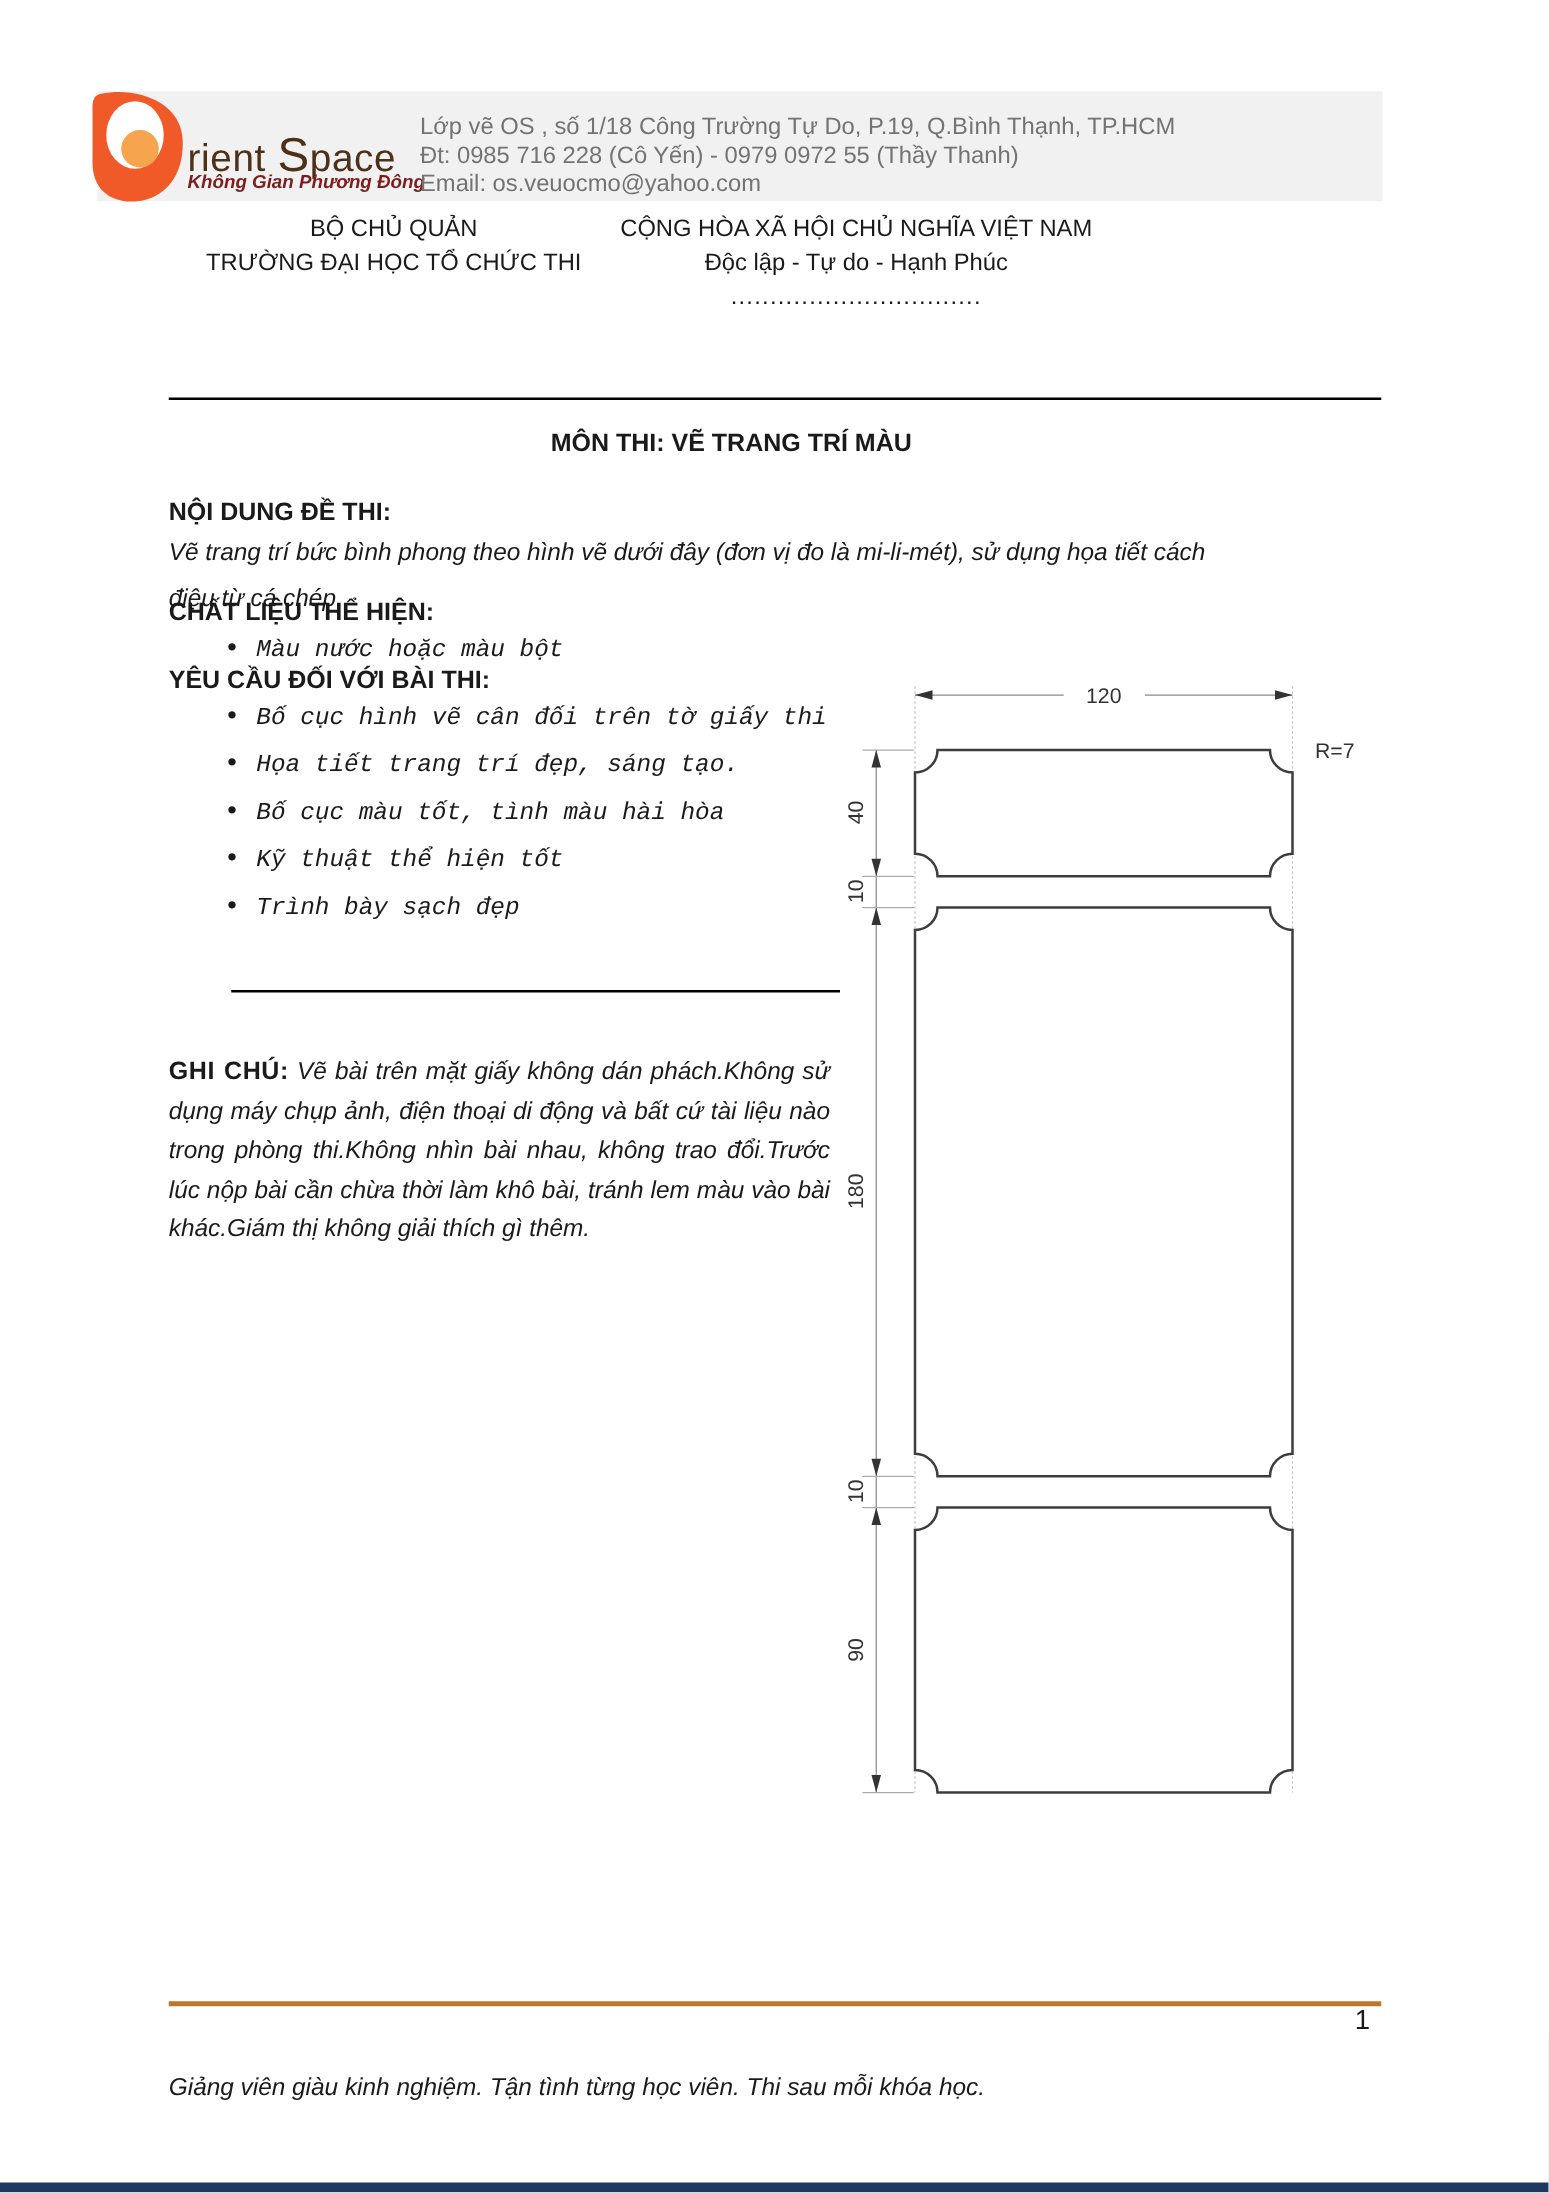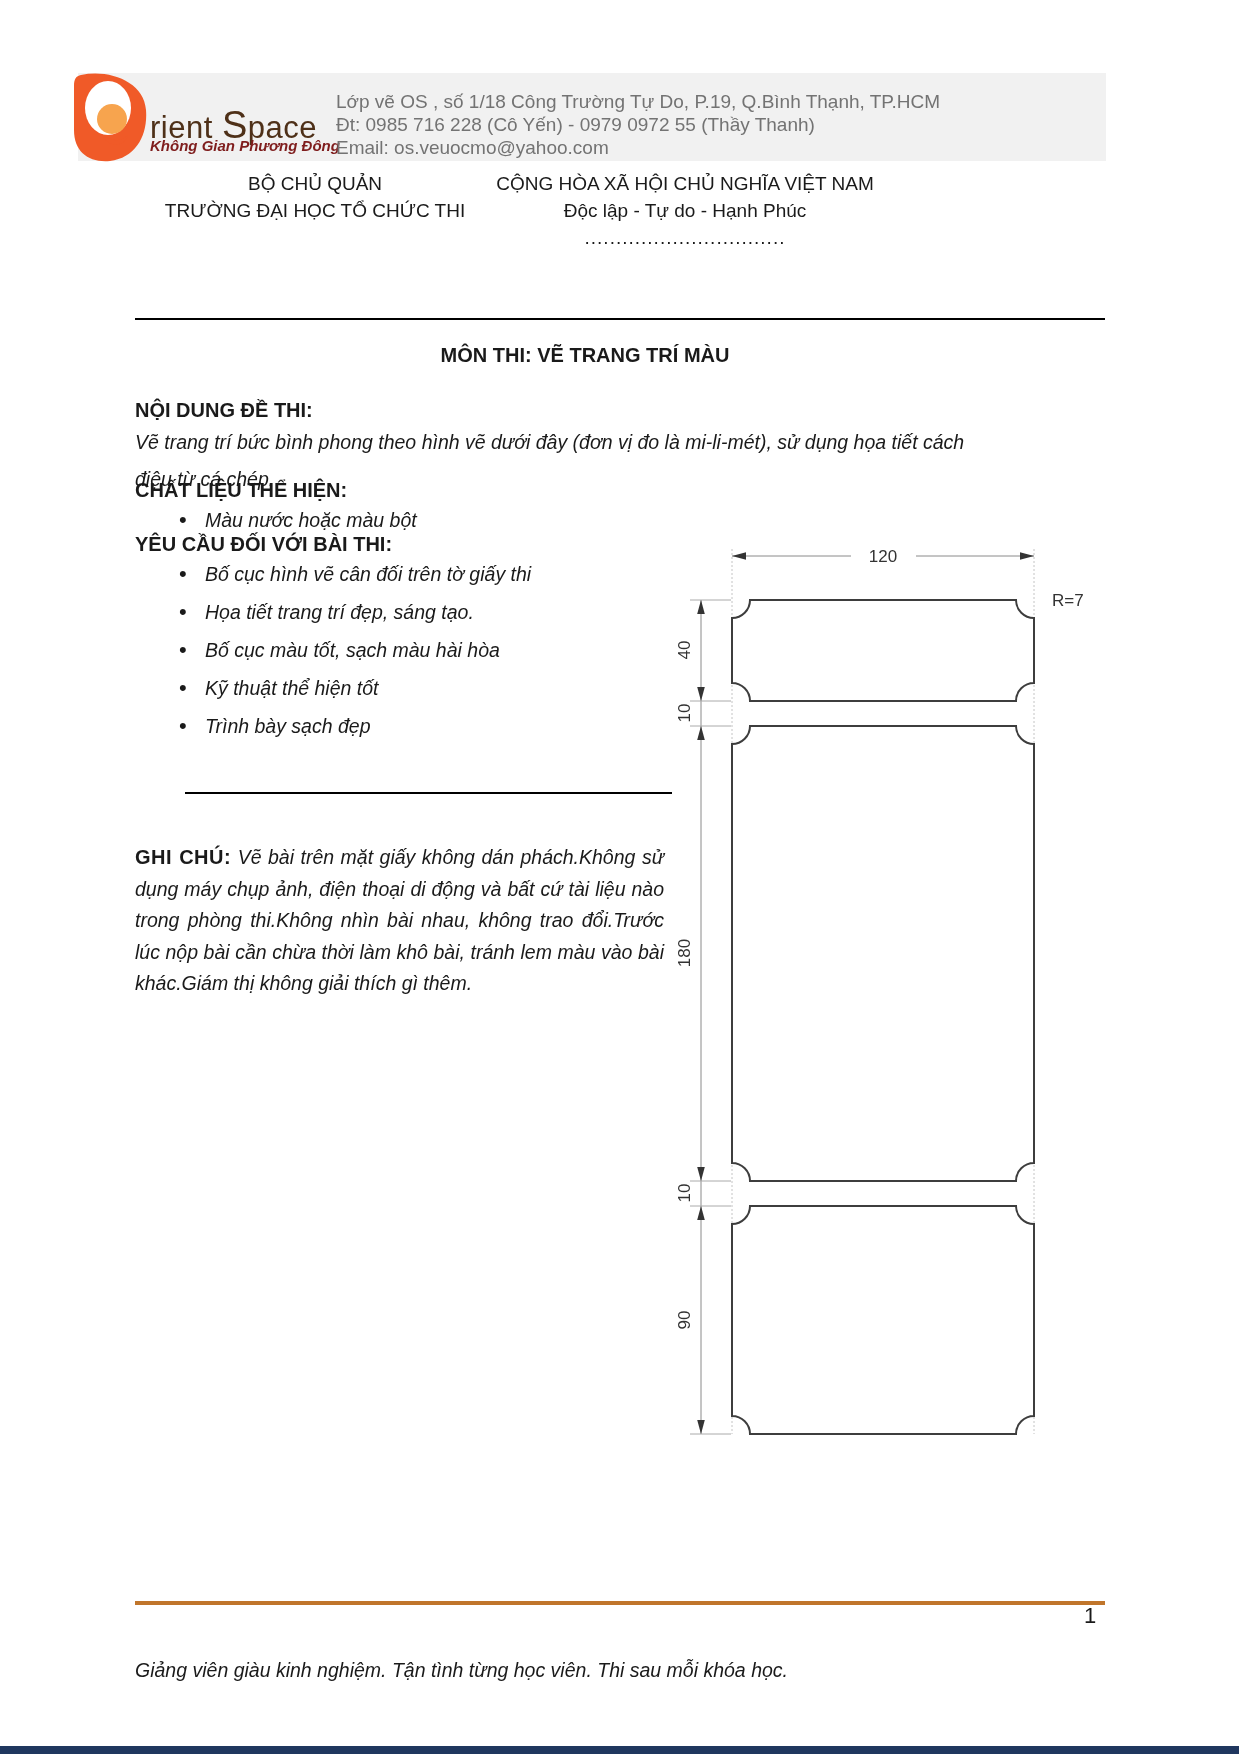--- a/index.html
+++ b/index.html
@@ -24,21 +24,21 @@
   .title-block{left:135px;top:252px;width:900px;text-align:center;font-size:21px;font-weight:bold;line-height:32px;}
   .rule{left:135px;top:318px;width:970px;height:2px;background:#000;}
   .subject{left:135px;top:344px;width:900px;text-align:center;font-size:20px;font-weight:bold;}
   .duration{left:135px;top:374px;width:900px;text-align:center;font-size:19.5px;}
 
   
   .h-bold{font-size:20px;font-weight:bold;}
   .sec1{left:135px;top:399px;}
   .intro{left:135px;top:424px;width:860px;font-size:19.5px;font-style:italic;line-height:37px;}
   .sec2{left:135px;top:479px;}
-  .bullets{left:135px;margin:0;padding:0;list-style:none;width:530px;}
+  .bullets{left:135px;margin:0;padding:0;list-style:none;width:530px;font-family:Liberation Mono, monospace;}
   .bullets li{position:relative;padding-left:70px;height:38px;line-height:38px;
               font-size:19.5px;font-style:italic;}
   .bullets li::before{content:"\2022";position:absolute;left:44px;top:0;font-style:normal;
               font-size:22px;}
   .b1{top:501px;}
   .sec3{left:135px;top:533px;}
   .b2{top:555px;}
   .list-underline{left:185px;top:792px;width:487px;height:2px;background:#000;}
   .note{left:135px;top:826px;width:529px;font-size:19.5px;line-height:31.5px;
         font-style:italic;text-align:justify;margin-top:16px;}
@@ -95,21 +95,21 @@
 
   <div class="abs h-bold sec2">CHẤT LIỆU THỂ HIỆN:</div>
   <ul class="abs bullets b1">
     <li><span>Màu nước hoặc màu bột</span></li>
   </ul>
 
   <div class="abs h-bold sec3">YÊU CẦU ĐỐI VỚI BÀI THI:</div>
   <ul class="abs bullets b2">
     <li><span>Bố cục hình vẽ cân đối trên tờ giấy thi</span></li>
     <li><span>Họa tiết trang trí đẹp, sáng tạo.</span></li>
-    <li><span>Bố cục màu tốt, sạch màu hài hòa</span></li>
+    <li><span>Bố cục màu tốt, tình màu hài hòa</span></li>
     <li><span>Kỹ thuật thể hiện tốt</span></li>
     <li><span>Trình bày sạch đẹp</span></li>
   </ul>
   <div class="abs list-underline"></div>
 
   <p class="abs note"><b>GHI CHÚ:</b>
      <span>Vẽ bài trên mặt giấy không dán phách.Không sử dụng máy chụp ảnh, điện thoại di động và bất cứ tài liệu nào trong phòng thi.Không nhìn bài nhau, không trao đổi.Trước lúc nộp bài cần chừa thời làm khô bài, tránh lem màu vào bài khác.Giám thị không giải thích gì thêm.</span></p>
 
   <svg class="abs drawing" width="520" height="915" viewBox="630 535 520 915">
 

